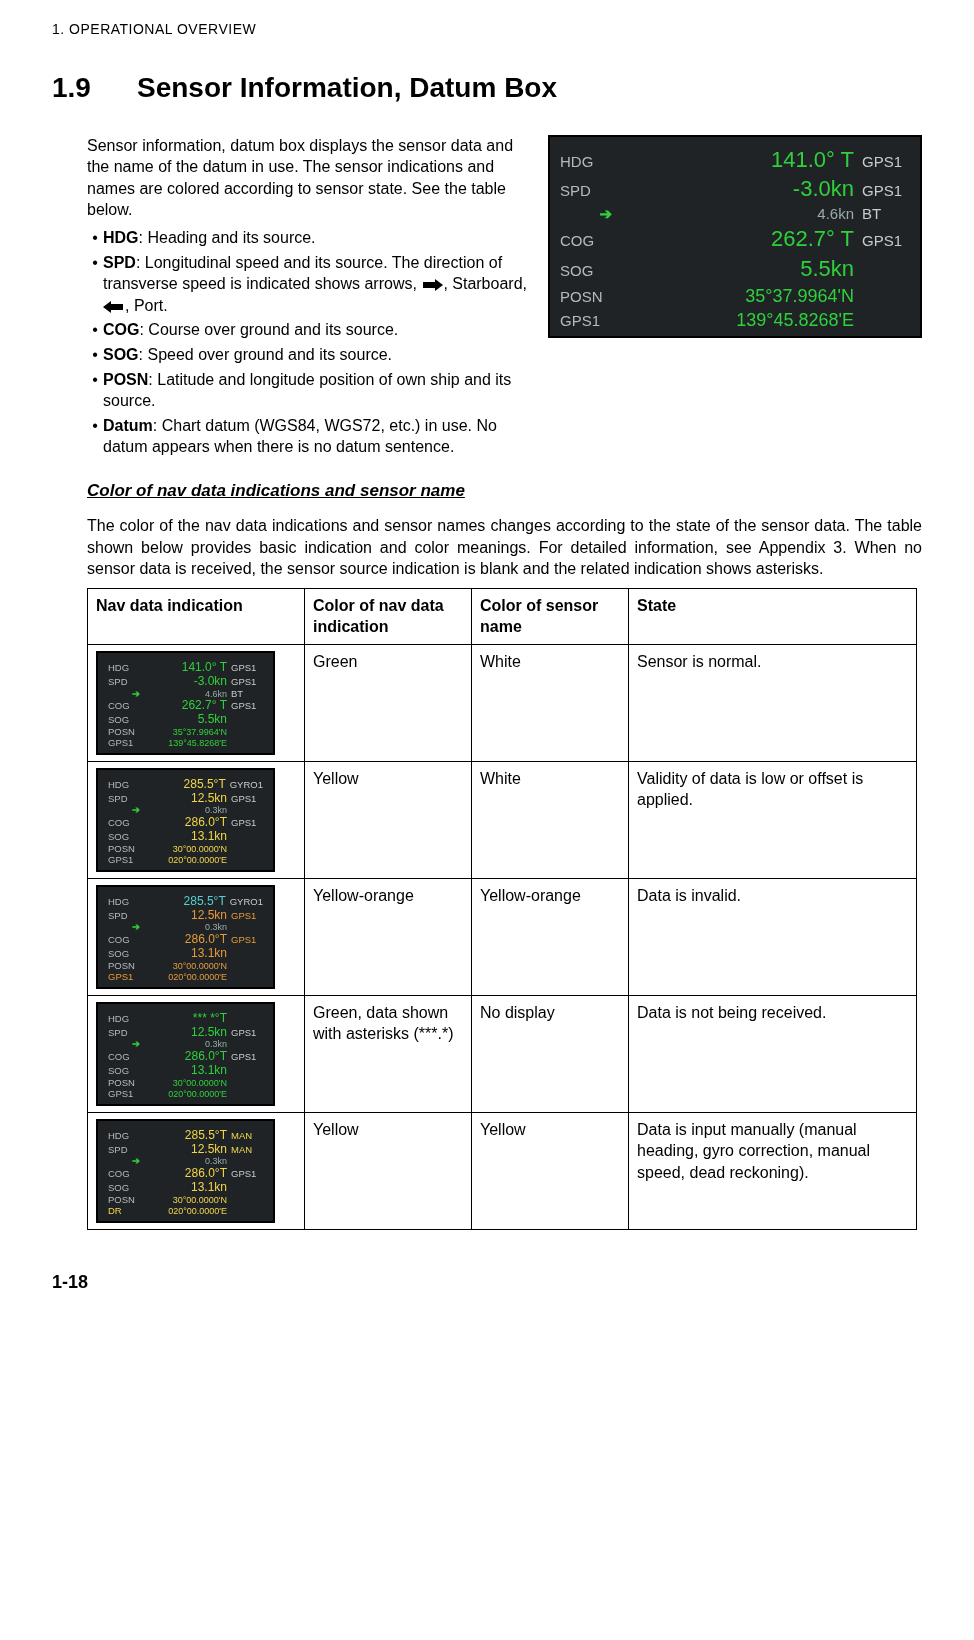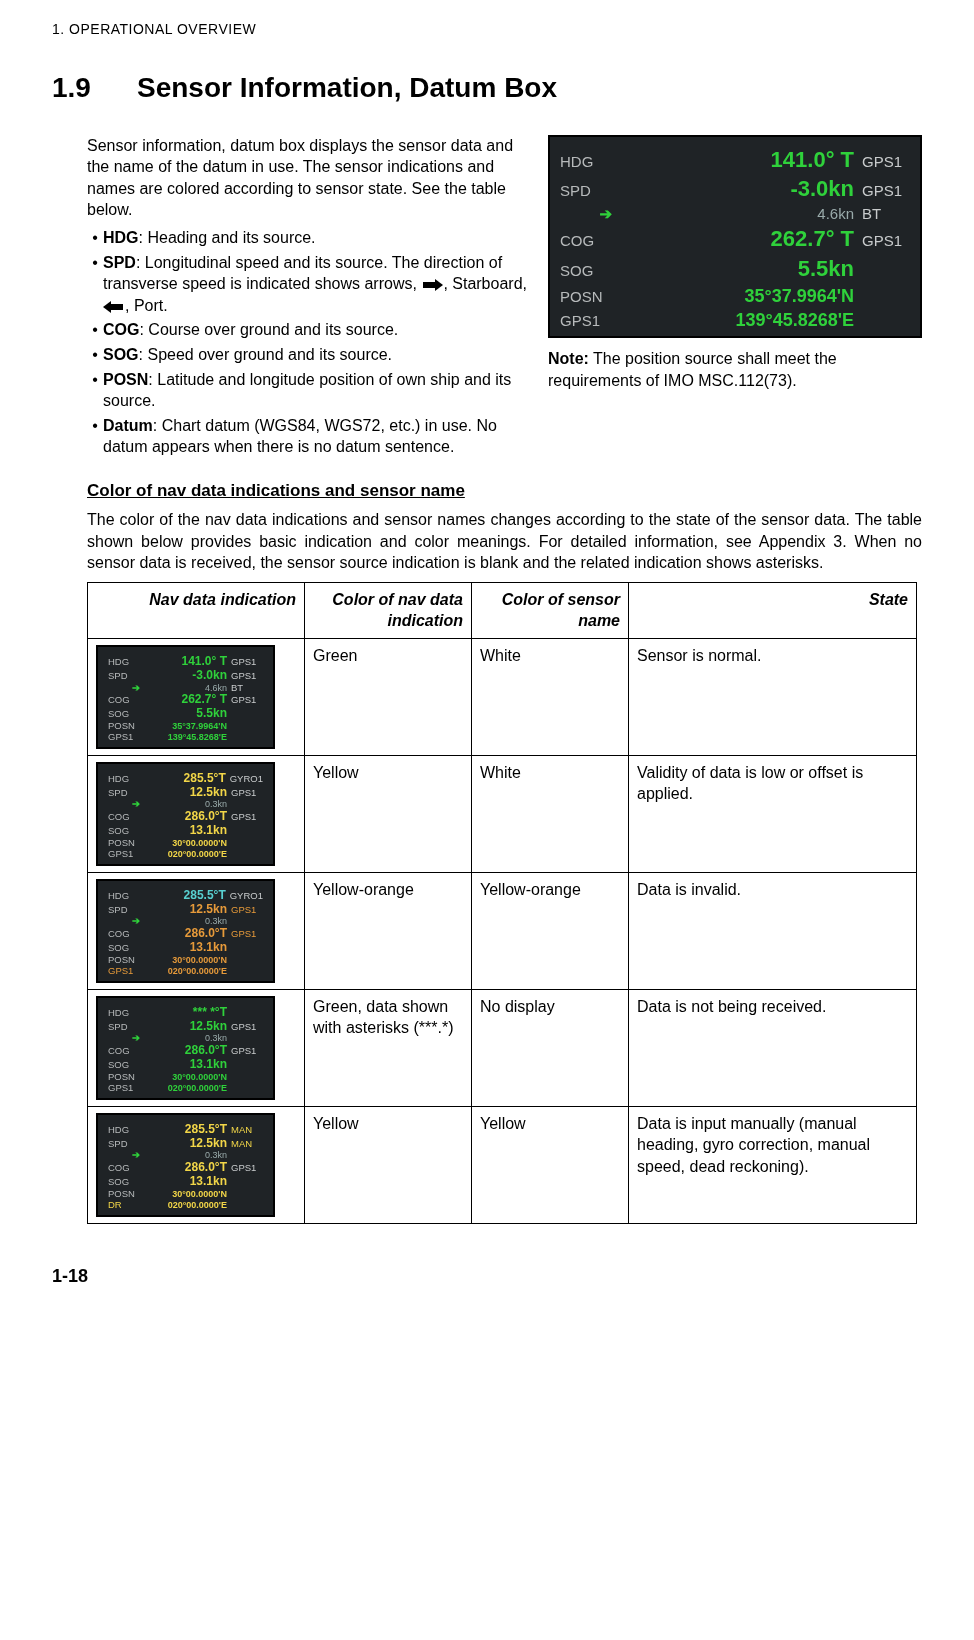--- a/index.html
+++ b/index.html
@@ -66,42 +66,43 @@
     border-right: 8px solid #000;
     border-top: 6px solid transparent;
     border-bottom: 6px solid transparent;
   }
   .note-block { margin-top: 10px; font-size: 16px; }
   .note-label { font-weight: bold; }
   .subhead {
     font-weight: bold;
     text-decoration: underline;
     font-size: 17px;
-    margin: 10px 0 6px 35px;
+    margin: 10px 0 12px 35px;
+    font-style: italic;
   }
   .para {
     margin-left: 35px;
     margin-bottom: 8px;
     text-align: justify;
   }
 
   
   .dbox {
     background: #1f2326;
     padding: 8px 10px 4px 10px;
     color: #c8cbcc;
     font-family: Arial, sans-serif;
     border: 2px solid #000;
   }
   .dbox.big { font-size: 15px; width: 350px; }
   .dbox.small { font-size: 9.5px; width: 155px; line-height: 1.15; }
   .drow { display: flex; align-items: baseline; }
   .dlab { flex: 0 0 52px; color: #b7babb; }
   .dbox.small .dlab { flex: 0 0 32px; }
-  .dval { flex: 1; text-align: right; padding-right: 8px; font-weight: bold; }
+  .dval { flex: 1; text-align: right; padding-right: 8px; font-weight: normal; }
   .dbox.big .dval { font-size: 22px; }
   .dbox.small .dval { font-size: 12px; padding-right: 4px; }
   .dsrc { flex: 0 0 48px; color: #c8cbcc; text-align: left; }
   .dbox.small .dsrc { flex: 0 0 32px; }
   .c-green { color: #2fd13b; }
   .c-yellow { color: #f2d648; }
   .c-orange { color: #e69a3a; }
   .c-cyan { color: #58d0d0; }
   .dsub { display: flex; }
   .dsub-arrow {
@@ -121,22 +122,21 @@
     font-size: 16px;
   }
   table.navtable th, table.navtable td {
     border: 1px solid #000;
     padding: 6px 8px;
     vertical-align: top;
     text-align: left;
   }
   table.navtable th {
     font-weight: bold;
-    text-align: right;
-    font-style: italic;
+    text-align: left;
   }
   table.navtable th:nth-child(1) { width: 200px; }
   table.navtable th:nth-child(2) { width: 150px; }
   table.navtable th:nth-child(3) { width: 140px; }
   td.thumb-cell { text-align: center; }
   .page-footer {
     font-weight: bold;
     font-size: 18px;
     margin-top: 40px;
   }
@@ -214,23 +214,20 @@
         <span class="dlab">POSN</span>
         <span class="dval c-green" style="font-size:18px;">35°37.9964'N</span>
         <span class="dsrc"></span>
       </div>
       <div class="drow">
         <span class="dlab">GPS1</span>
         <span class="dval c-green" style="font-size:18px;">139°45.8268'E</span>
         <span class="dsrc"></span>
       </div>
     </div>
-    <div class="note-block">
-      <span class="note-label">Note:</span><span> The position source shall meet the requirements of IMO MSC.112(73).</span>
-    </div>
   </div>
 </div>
 
 <div class="subhead">Color of nav data indications and sensor name</div>
 <div class="para">The color of the nav data indications and sensor names changes according to the state of the sensor data. The table shown below provides basic indication and color meanings. For detailed information, see Appendix 3. When no sensor data is received, the sensor source indication is blank and the related indication shows asterisks.</div>
 
 <table class="navtable">
   <thead>
     <tr>
       <th>Nav data indication</th>

